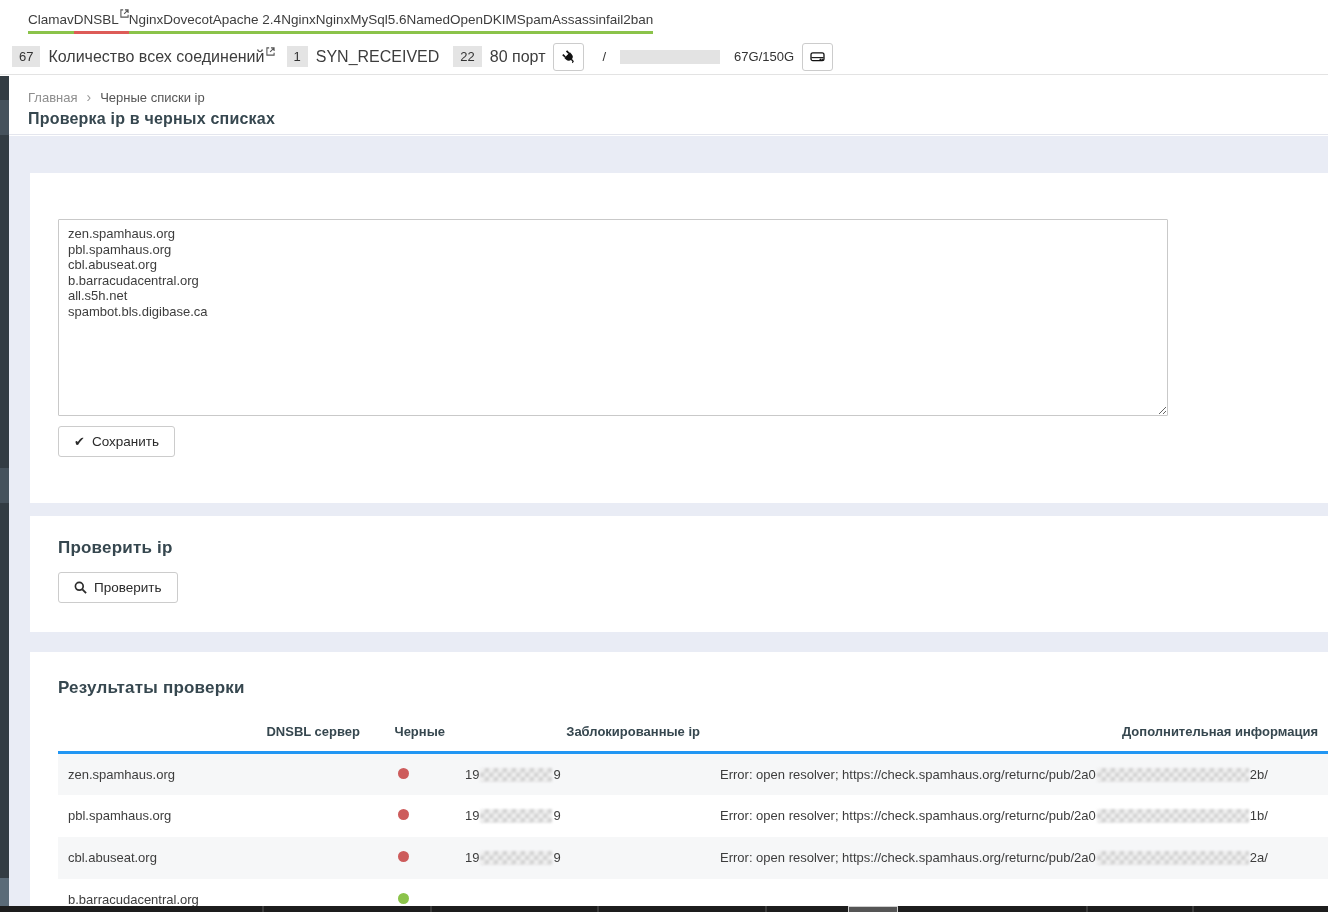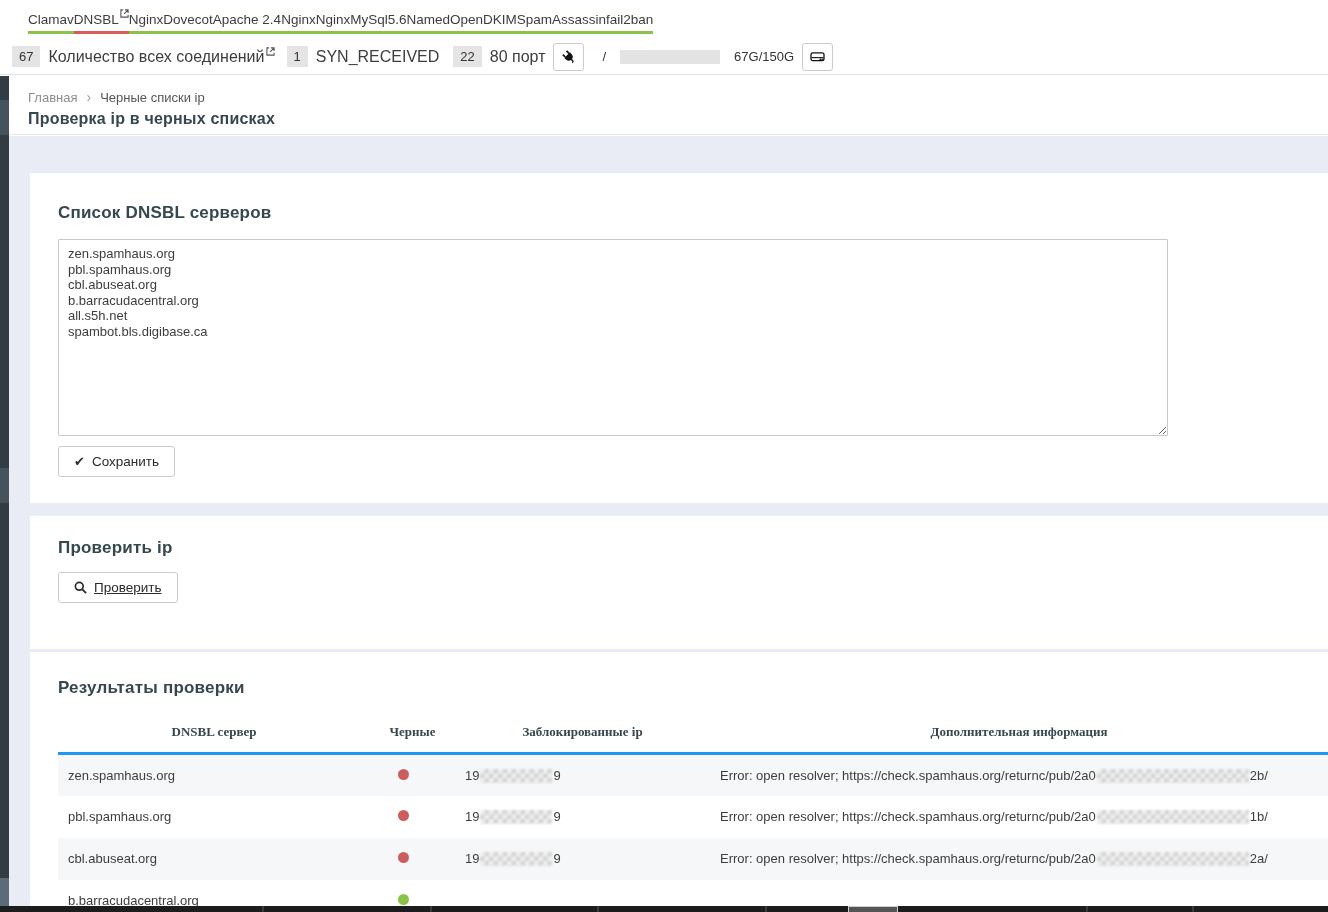--- a/index.html
+++ b/index.html
@@ -36,43 +36,43 @@
   
   .side{position:absolute;left:0;top:76px;width:9px;height:836px;background:#333c43;}
   .side .seg{position:absolute;left:0;width:9px;}
   .seg-a{top:24px;height:35px;background:#46525c;}
   .seg-b{top:392px;height:35px;background:#46525c;}
   .seg-c{top:802px;height:28px;background:#5b6b78;}
   
   .content{position:absolute;top:136px;left:9px;right:0;bottom:0;background:var(--lav);}
   .card{position:absolute;left:30px;right:0;background:#fff;overflow:hidden;}
   .card-1{top:173px;height:330px;}
-  .card-2{top:516px;height:133px;}
+  .card-2{top:516px;height:116px;}
   .card-3{top:652px;height:254px;}
   .card h2{margin:0;font-size:17px;font-weight:bold;color:var(--dark);letter-spacing:.2px;}
   .pad{padding:30px 0 0 28px;}
   .pad2{padding:22px 0 0 28px;}
   .pad3{padding:26px 0 0 28px;}
   textarea.servers{
     display:block;margin-top:16px;width:1110px;height:197px;border:1px solid #c9c9c9;
     font-family:"Liberation Sans",sans-serif;font-size:13px;line-height:15.5px;color:#3d3d3d;
     padding:6px 9px;resize:both;outline:none;border-radius:1px;background:#fff;
   }
   .btn{
     margin-top:10px;display:inline-flex;align-items:center;gap:7px;
     background:#fff;border:1px solid #ccc;border-radius:3px;padding:7px 15px;
     font-size:13.5px;color:#2b2b2b;cursor:pointer;font-family:"Liberation Sans",sans-serif;
   }
   .btn .glyph{font-size:13px;line-height:1;}
-  .btn-check{margin-top:14px;text-decoration:underline;}
+  .btn-check{margin-top:14px;}
   
   table.results{border-collapse:collapse;width:calc(100% - 28px);margin:14px 0 0 28px;}
   table.results th{
-    text-align:center;font-size:13px;color:var(--dark);font-weight:bold;
-    padding:12px 10px 12px 10px;border-bottom:3px solid var(--blue);white-space:nowrap;font-family:Liberation Serif, serif;
+    text-align:right;font-size:13px;color:var(--dark);font-weight:bold;
+    padding:12px 10px 12px 10px;border-bottom:3px solid var(--blue);white-space:nowrap;
   }
   table.results td{font-size:13px;color:#3d3d3d;padding:0 10px;height:42px;vertical-align:middle;white-space:nowrap;}
   table.results tbody tr:nth-child(odd){background:#f6f7f8;}
   .col-server{width:312px;}
   .col-status{width:85px;}
   .col-ip{width:255px;}
   .dot{width:11px;height:11px;border-radius:50%;display:inline-block;margin-left:18px;background:#ccc;}
   .mosaic{
     display:inline-block;height:14px;vertical-align:-3px;border-radius:1px;margin:0 1px;
     background-image:
@@ -155,21 +155,20 @@
 <div class="side">
   <div class="seg seg-a"></div>
   <div class="seg seg-b"></div>
   <div class="seg seg-c"></div>
 </div>
 
 <div class="content"></div>
 
 <div class="card card-1">
   <div class="pad">
-    <h2>Список DNSBL серверов</h2>
     <textarea class="servers" spellcheck="false" style="">zen.spamhaus.org
 pbl.spamhaus.org
 cbl.abuseat.org
 b.barracudacentral.org
 all.s5h.net
 spambot.bls.digibase.ca</textarea>
     <button class="btn">
       <span class="glyph">✔</span>
       <span>Сохранить</span>
     </button>

